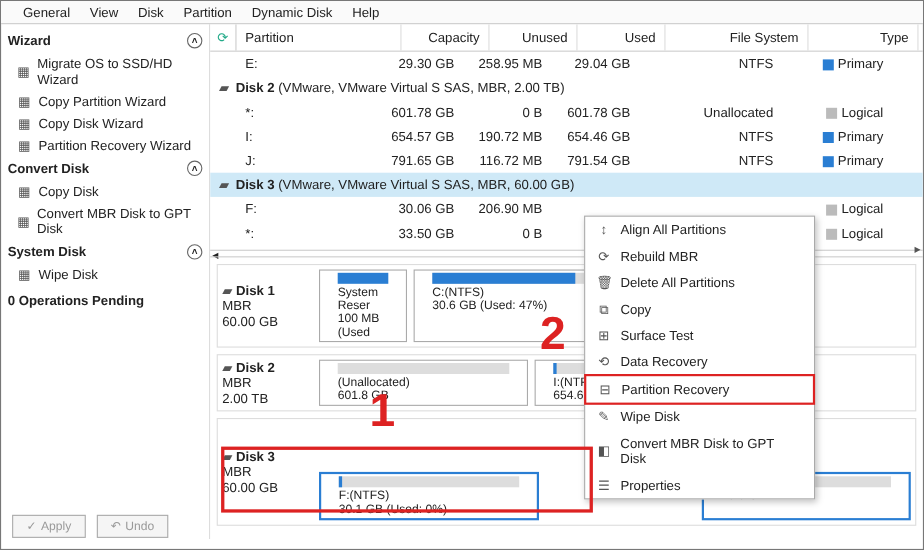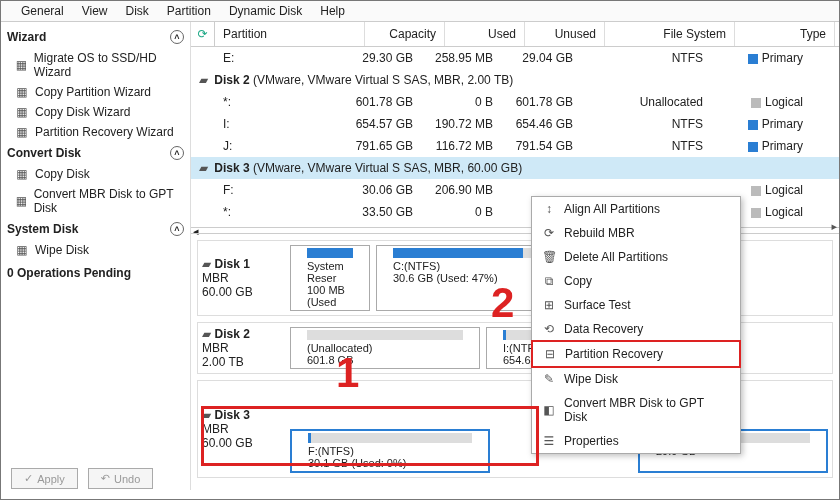--- a/index.html
+++ b/index.html
@@ -109,22 +109,22 @@
       </div>
     <div class="pending">0 Operations Pending</div>
   </div>
 
   <div class="content">
     <div class="tbar">
       <div class="refresh">⟳</div>
       <div class="thead" id="thead">
           <div class="th c0 first">Partition</div>
           <div class="th c1">Capacity</div>
+          <div class="th c3">Unused</div>
           <div class="th c2">Used</div>
-          <div class="th c3">Unused</div>
           <div class="th c4">File System</div>
           <div class="th c5">Type</div>
         </div>
     </div>
     <div class="tblwrap" id="tbody">
         <div class="row">
           <div class="cell c0 first"><span style="width:18px"></span>E:</div>
           <div class="cell c1">29.30 GB</div>
           <div class="cell c2">258.95 MB</div>
           <div class="cell c3">29.04 GB</div>

